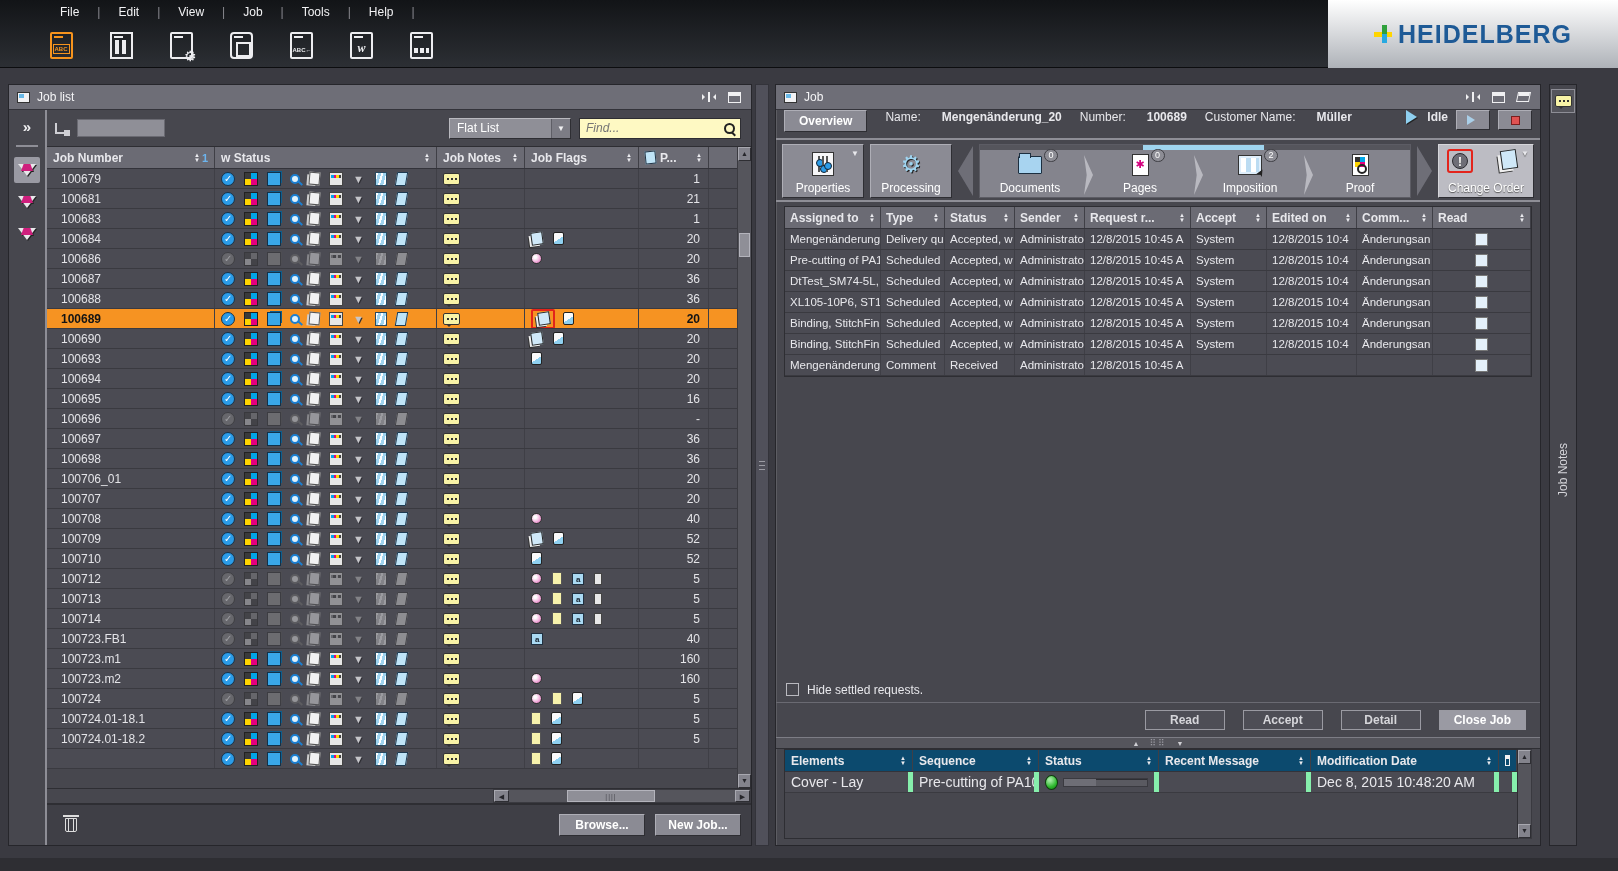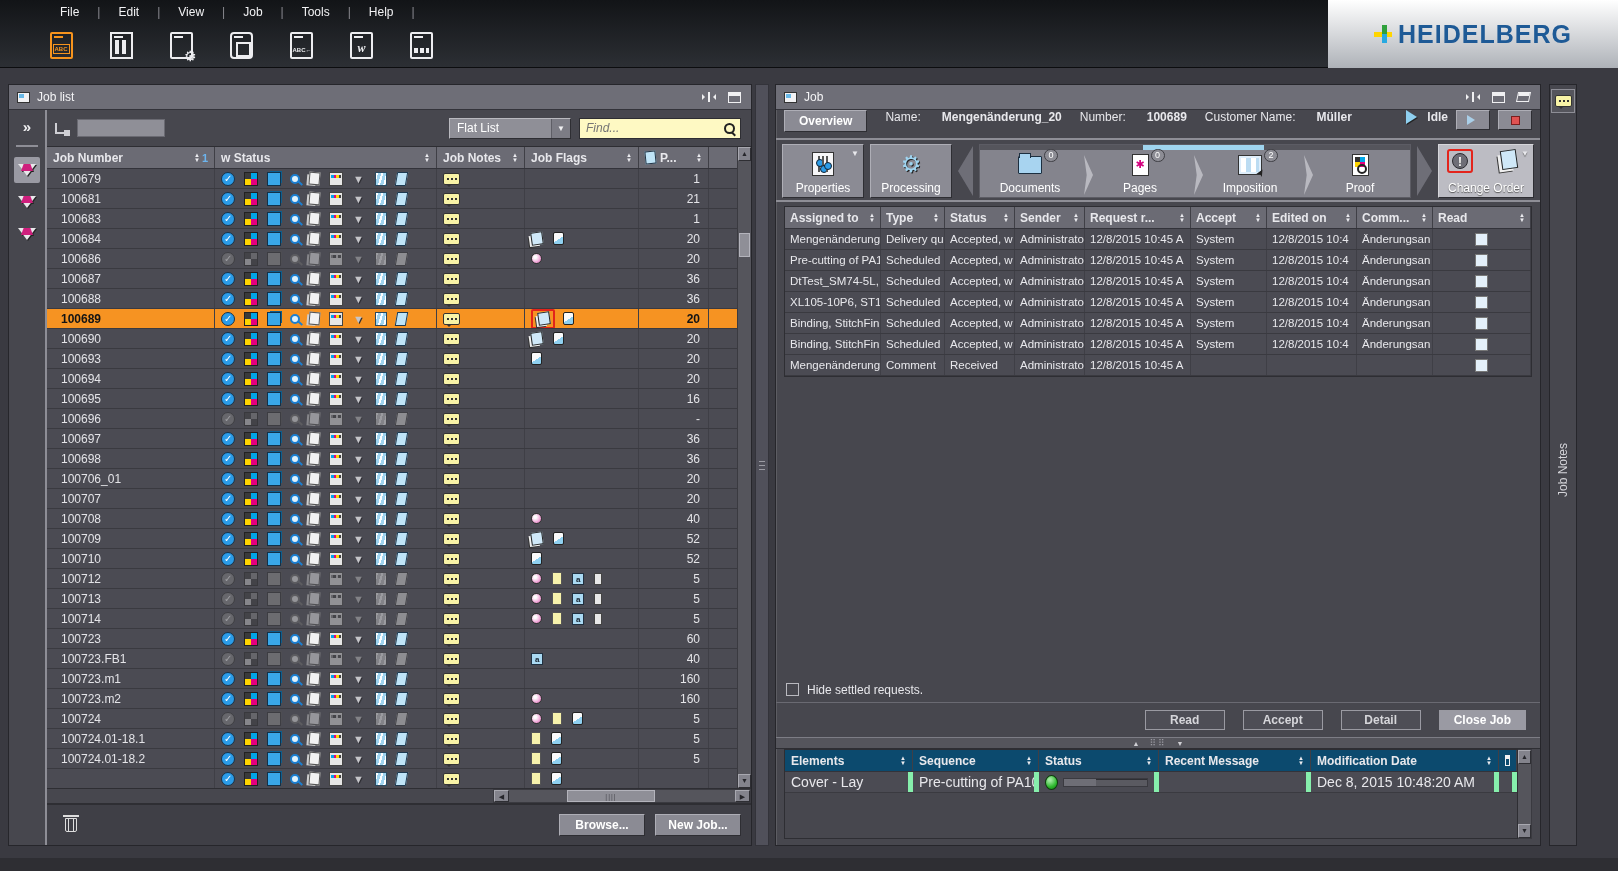--- a/index.html
+++ b/index.html
@@ -807,39 +807,20 @@
                 <div class="jc c-notes">
                   <span class="note-bubble"></span>
                 </div>
                 <div class="jc c-flags">
                   <span class="flag fl-pink"></span>
                   <span class="flag fl-note"></span>
                   <span class="flag fl-badge"></span>
                   <span class="flag fl-doc"></span>
                 </div>
                 <div class="jc c-p">5</div>
-              </div>
-              <div class="jrow">
-                <div class="jc c-num">100723</div>
-                <div class="jc c-st">
-                  <span class="sti st1"></span>
-                  <span class="sti st2"></span>
-                  <span class="sti st3"></span>
-                  <span class="sti st4"></span>
-                  <span class="sti st5"></span>
-                  <span class="sti st6"></span>
-                  <span class="sti st7"></span>
-                  <span class="sti st8"></span>
-                  <span class="sti st9"></span>
-                </div>
-                <div class="jc c-notes">
-                  <span class="note-bubble"></span>
-                </div>
-                <div class="jc c-flags"></div>
-                <div class="jc c-p">60</div>
               </div>
               <div class="jrow dim">
                 <div class="jc c-num">100723.FB1</div>
                 <div class="jc c-st">
                   <span class="sti st1"></span>
                   <span class="sti st2"></span>
                   <span class="sti st3"></span>
                   <span class="sti st4"></span>
                   <span class="sti st5"></span>
                   <span class="sti st6"></span>

